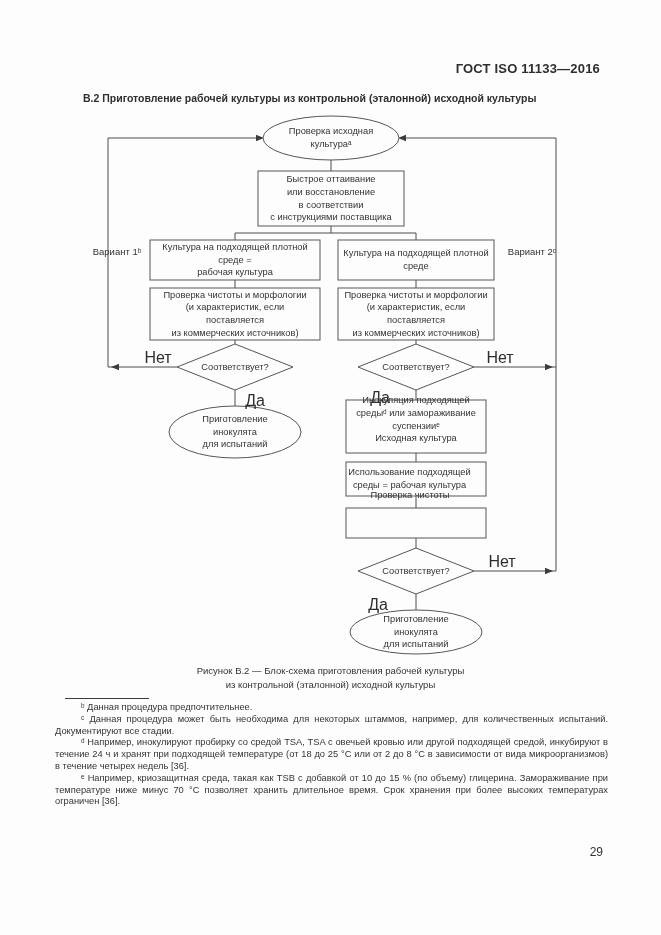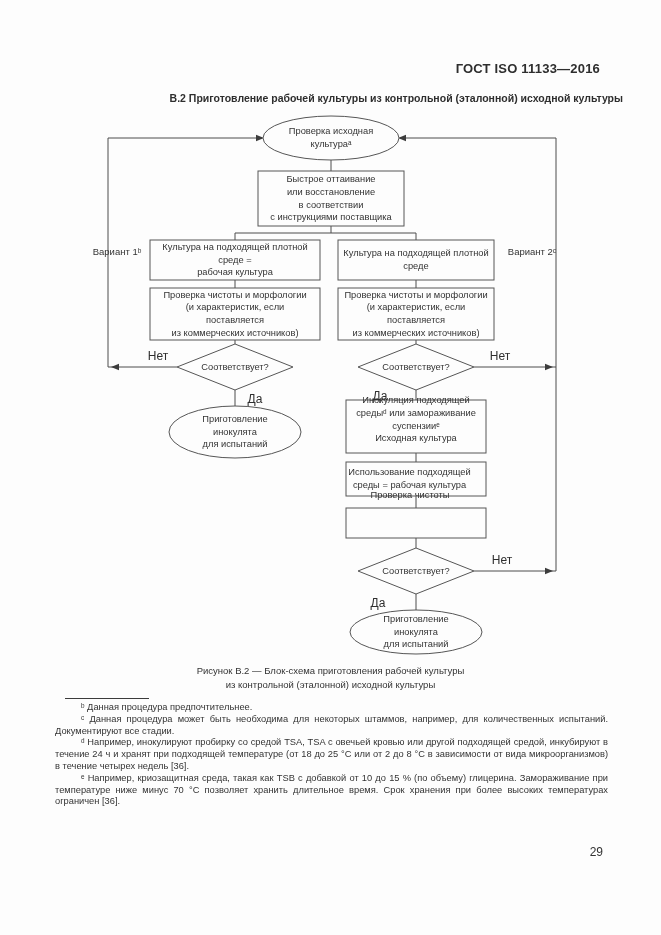--- a/index.html
+++ b/index.html
@@ -4,37 +4,37 @@
 <style>
   html,body{margin:0;padding:0;background:#e9e9e9;}
   .page{
     position:relative;
     width:661px;height:935px;
     background:#fdfdfd;
     font-family:"Liberation Sans",sans-serif;
     color:#2e2e2e;
     overflow:hidden;
   }
-  .abs{position:absolute;text-align:right;}
+  .abs{position:absolute;}
   .std-ref{
     top:61px;left:300px;width:300px;
     text-align:right;font-size:13px;font-weight:bold;letter-spacing:.2px;
   }
   .section-title{
     top:92px;left:83px;width:540px;
     font-size:10.5px;font-weight:bold;
   }
   svg.flow{position:absolute;top:0;left:0;}
   .node-text{
     display:flex;align-items:center;justify-content:center;
     text-align:center;white-space:pre-line;
     font-size:9.3px;line-height:12.6px;color:#333;
   }
   .edge-label{
-    font-size:12px;color:#2e2e2e;text-align:center;
+    font-size:16px;color:#2e2e2e;text-align:center;
   }
   .variant-label{
     font-size:9.5px;color:#333;text-align:center;
   }
   .caption{
     top:664px;left:110px;width:441px;
     text-align:center;white-space:pre-line;
     font-size:9.5px;line-height:14px;color:#333;
   }
   .footnote-rule{

